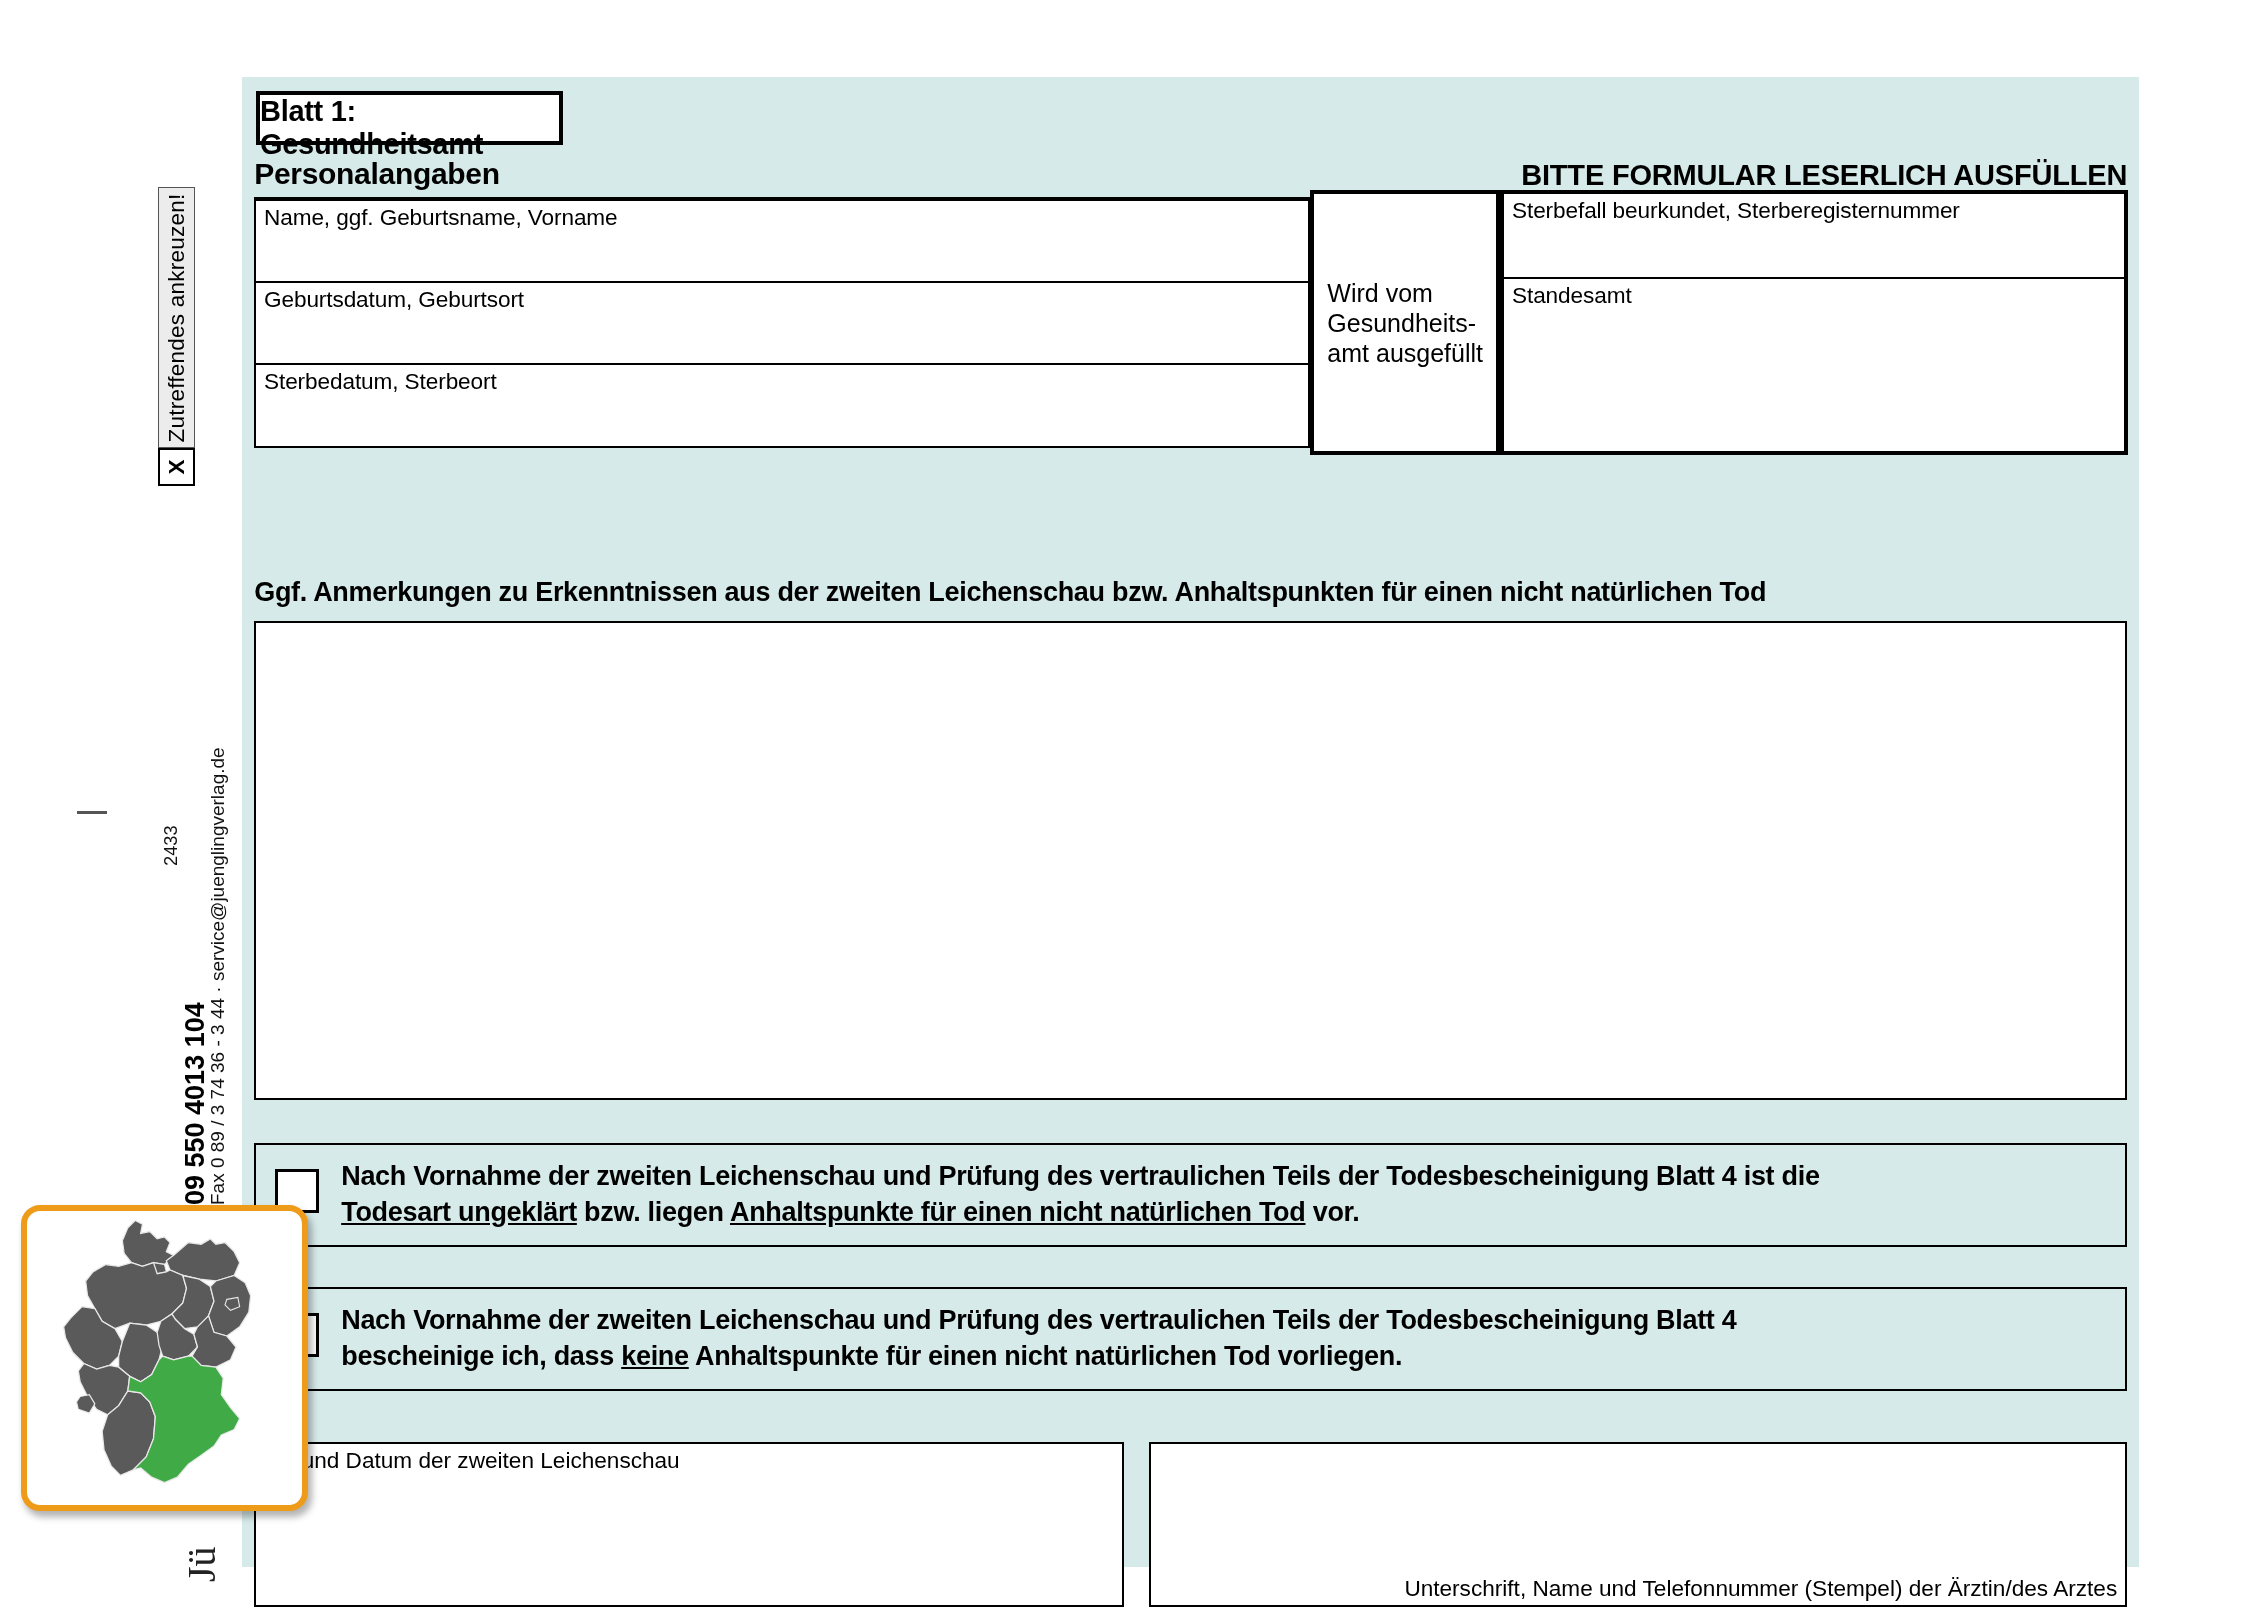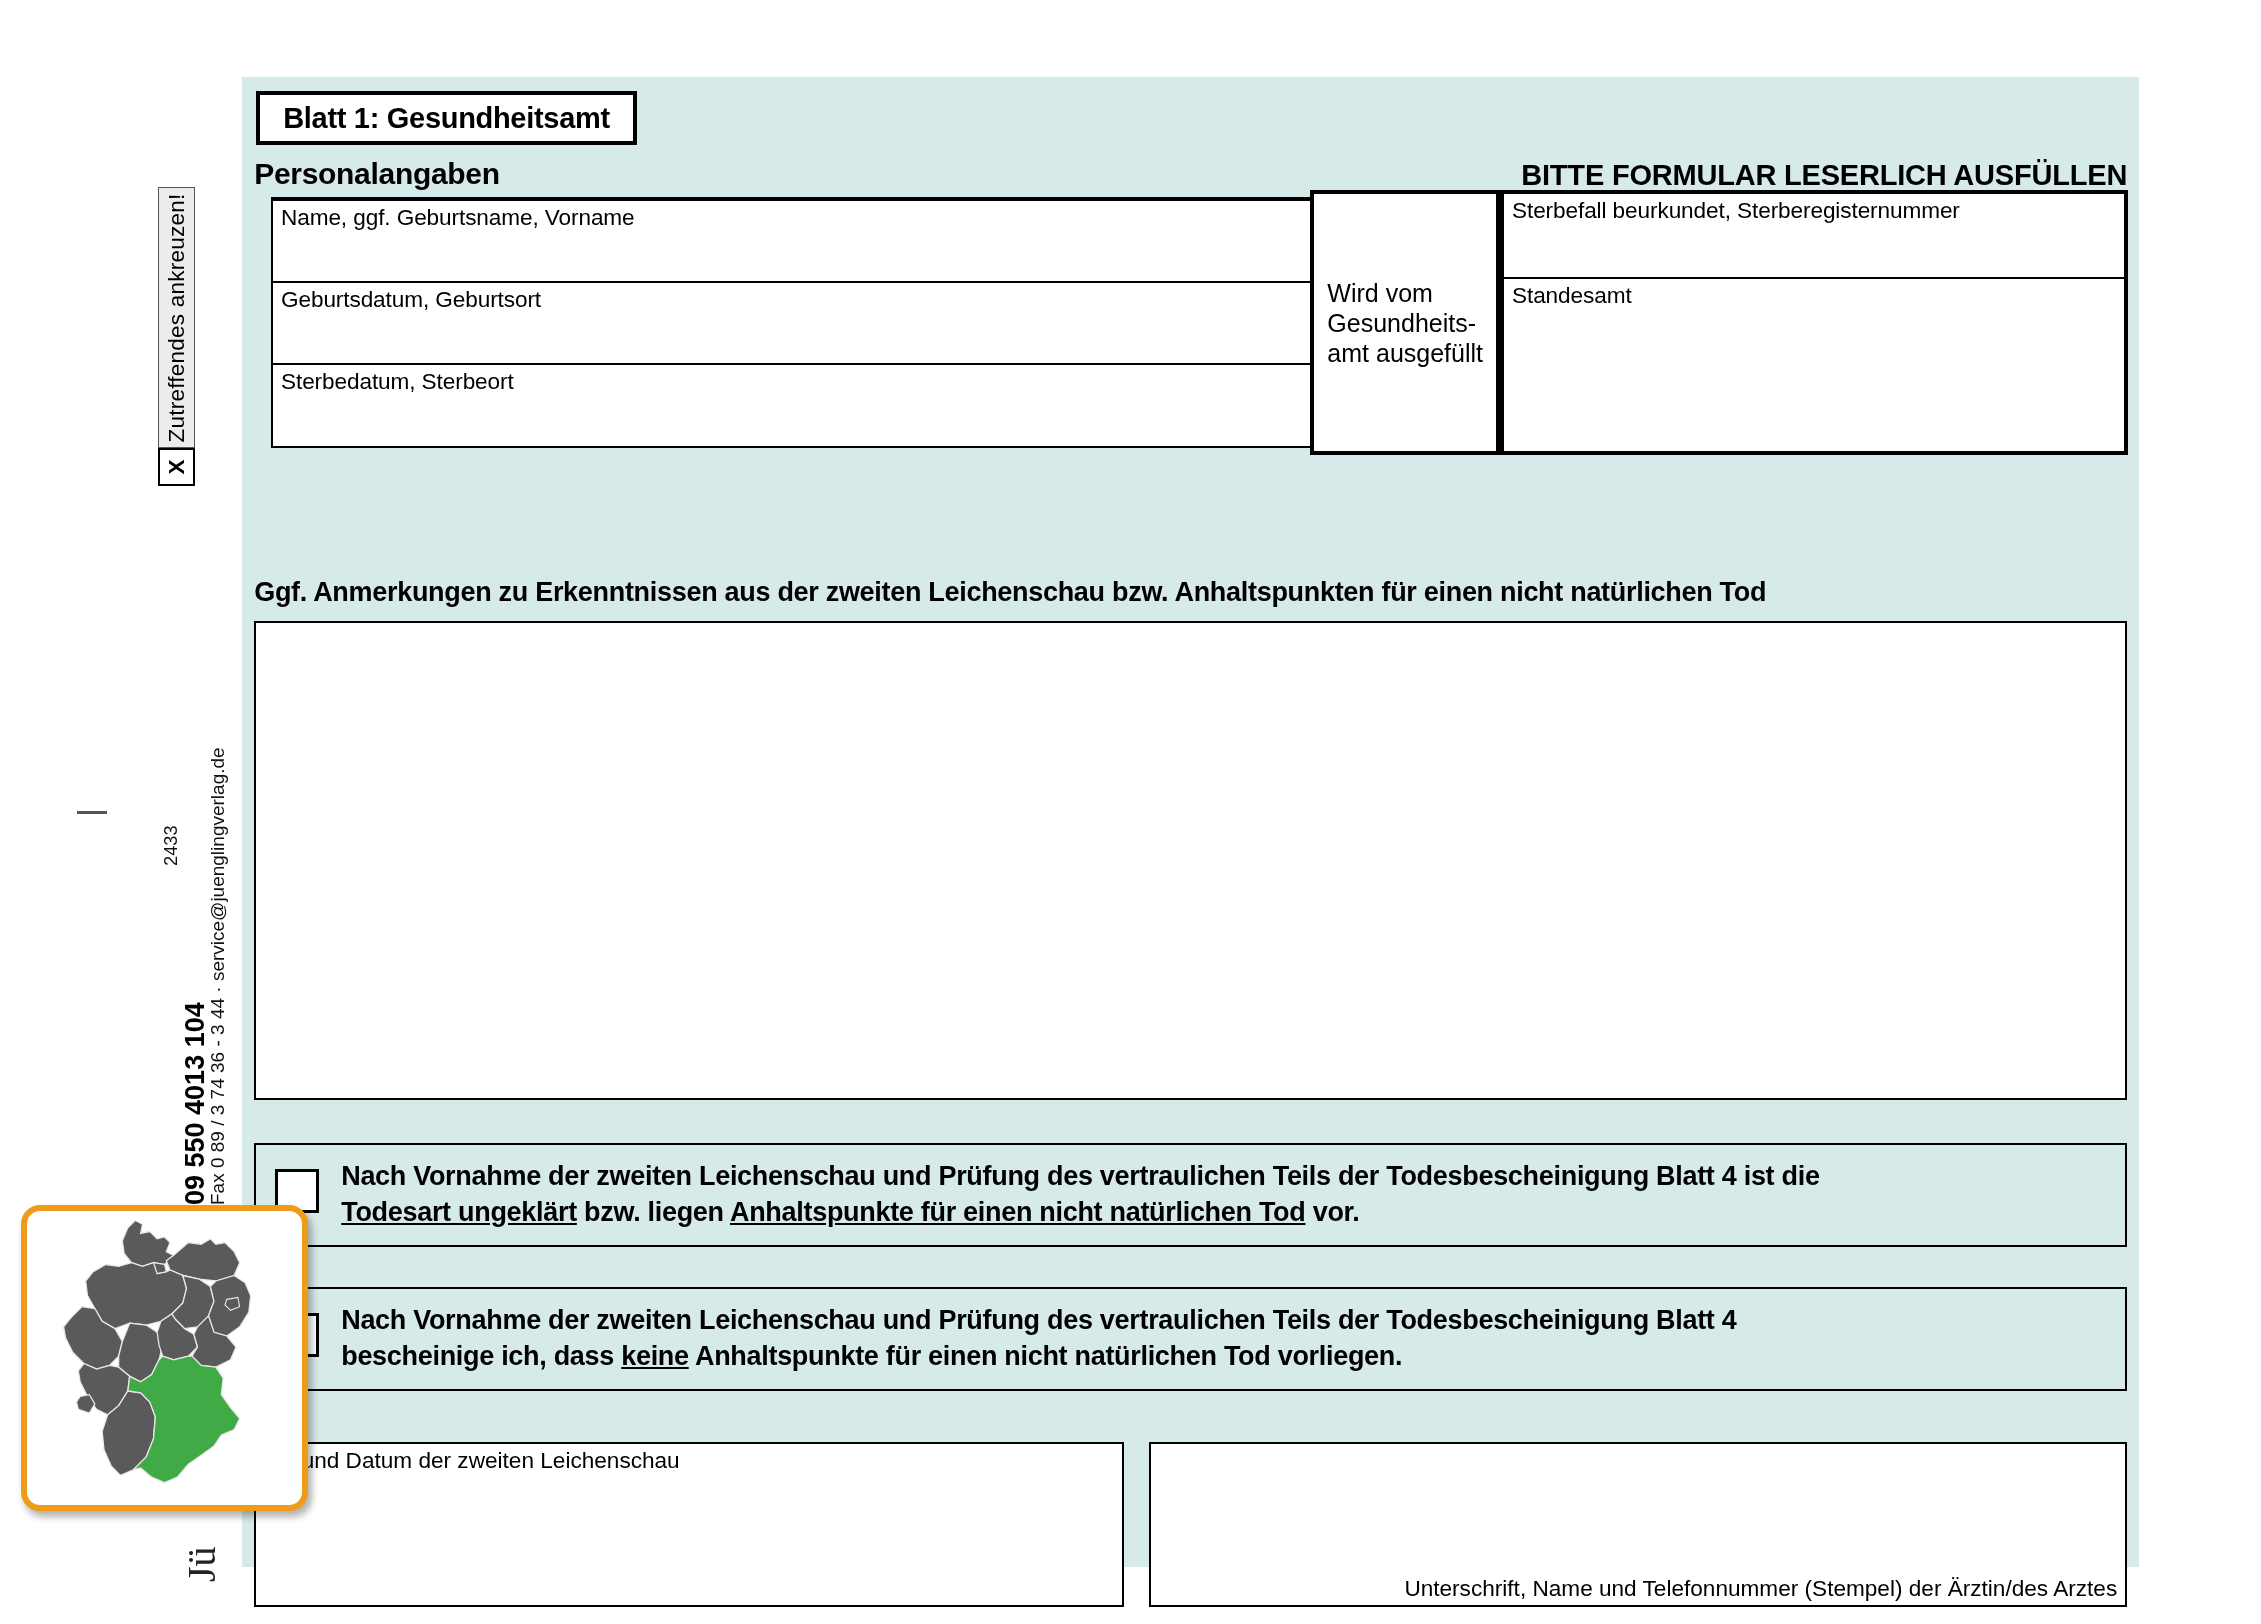--- a/index.html
+++ b/index.html
@@ -24,27 +24,27 @@
     width: 1897px;
     height: 1490px;
     background: #d7eaea;
   }
 
   
   .blatt-tag {
     position: absolute;
     left: 14px;
     top: 14px;
-    width: 381px;
+    width: 307px;
     height: 54px;
     background: #ffffff;
     border: 4.4px solid #000;
     box-sizing: border-box;
     display: flex;
-    align-items: center;
+    align-items: flex-start;
     justify-content: center;
     font-size: 29px;
     font-weight: bold;
     letter-spacing: -0.3px;
   }
 
   
   .main-title {
     position: absolute;
     left: 522px;
@@ -94,21 +94,20 @@
     left: 0;
     top: 0;
     width: 1056px;
     height: 251px;
     border-top: 4.4px solid #000;
     border-left: 2.6px solid #000;
     border-right: 2.6px solid #000;
     border-bottom: 2.6px solid #000;
     box-sizing: border-box;
     background: #ffffff;
-    margin-left: 17px;
   }
   .pd-left .pd-row {
     position: relative;
     height: 82px;
     border-bottom: 2.6px solid #000;
     box-sizing: border-box;
   }
   .pd-left .pd-row:last-child { border-bottom: none; height: 84px; }
   .pd-label {
     position: absolute;

